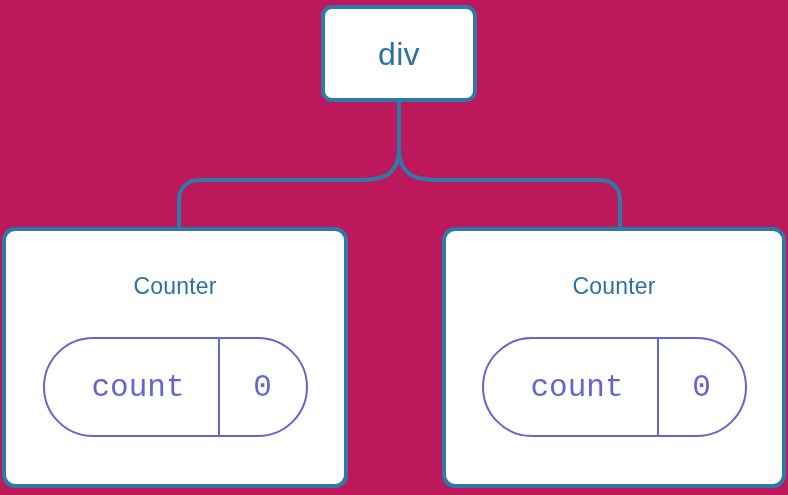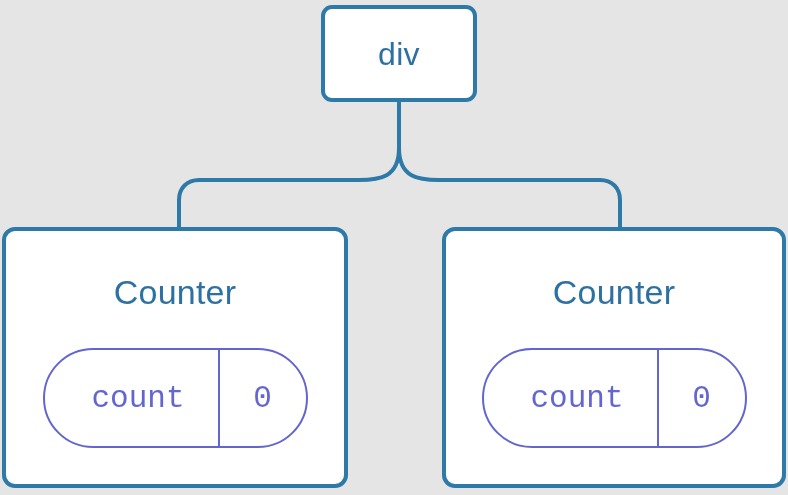--- a/index.html
+++ b/index.html
@@ -10,21 +10,21 @@
     width: 788px;
     height: 495px;
     overflow: hidden;
     font-family: "Liberation Sans", sans-serif;
     background: #4a6670;
   }
   #stage {
     position: relative;
     width: 788px;
     height: 495px;
-    background: #e5e5e5;
+    background: #be185d;
   }
 
   
   #connectors {
     position: absolute;
     left: 0;
     top: 0;
     width: 788px;
     height: 495px;
   }
@@ -61,21 +61,21 @@
     top: 227px;
     height: 261px;
     border-radius: 13px;
     padding-top: 44px;
   }
   #node-child-0 { left: 2px;   width: 346px; }
   #node-child-1 { left: 442px; width: 344px; }
 
   .node-title {
     color: #2d71a3;
-    font-size: 34px;
+    font-size: 23px;
     line-height: 1;
     letter-spacing: 0.2px;
   }
 
   
   .state-pill {
     margin-top: 39px;
     height: 100px;
     width: 265px;
     border: 2px solid #6366cf;

